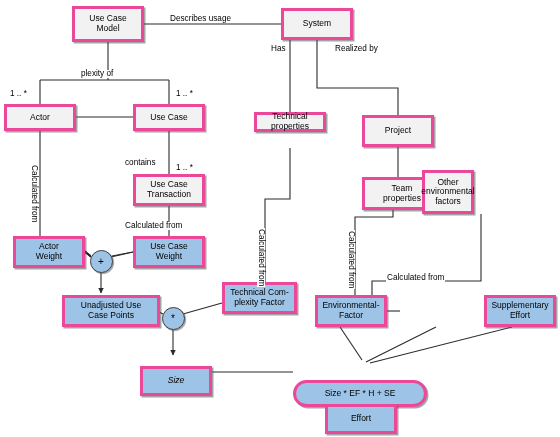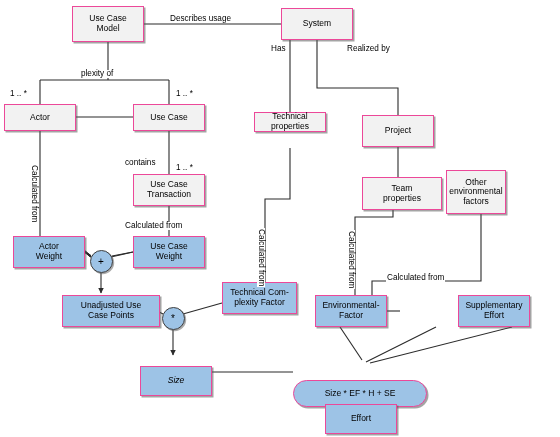--- a/index.html
+++ b/index.html
@@ -2,21 +2,21 @@
 <html><head>
 <meta charset="utf-8">
 <style>
   html,body{margin:0;padding:0;background:#ffffff;}
   body{font-family:"Liberation Sans","DejaVu Sans",sans-serif;}
   #diagram-root{position:relative;width:560px;height:437px;background:#ffffff;overflow:hidden;}
   #edge-layer{position:absolute;left:0;top:0;width:560px;height:437px;}
 
   .node{position:absolute;box-sizing:border-box;display:flex;align-items:center;
         justify-content:center;text-align:center;line-height:1.12;
-        font-size:8.5px;color:#000;border:1px solid #ec4899;
+        font-size:8.5px;color:#000;border:3px solid #ec4899;
         box-shadow:1.5px 1.5px 0 rgba(90,90,90,.55);}
   .node.grey{background:#f2f2f2;}
   .node.blue{background:#9dc3e6;}
   .node.oval{border-radius:50px/50px;}
   .node span{display:block;padding:0 2px;}
 
   .opnode{position:absolute;box-sizing:border-box;width:23px;height:23px;border-radius:50%;
           background:#9dc3e6;border:1px solid #3f3f3f;display:flex;align-items:center;
           justify-content:center;font-size:10px;color:#000;
           box-shadow:1.2px 1.2px 0 rgba(90,90,90,.5);}
@@ -118,56 +118,56 @@
     </div>
     <div class="node grey" style="left: 362px; top: 115px; width: 72px; height: 32px;">
       <span>Project</span>
     </div>
     <div class="node grey" style="left: 133px; top: 174px; width: 72px; height: 32px;">
       <span>Use Case<br>Transaction</span>
     </div>
     <div class="node grey" style="left: 362px; top: 177px; width: 80px; height: 33px;">
       <span>Team<br>properties</span>
     </div>
-    <div class="node grey" style="left: 446px; top: 170px; width: 60px; height: 44px;">
+    <div class="node grey" style="left: 422px; top: 170px; width: 52px; height: 44px;">
       <span>Other<br>environmental<br>factors</span>
     </div>
     <div class="node blue" style="left: 13px; top: 236px; width: 72px; height: 32px;">
       <span>Actor<br>Weight</span>
     </div>
     <div class="node blue" style="left: 133px; top: 236px; width: 72px; height: 32px;">
       <span>Use Case<br>Weight</span>
     </div>
     <div class="node blue" style="left: 62px; top: 295px; width: 98px; height: 32px;">
       <span>Unadjusted Use<br>Case Points</span>
     </div>
     <div class="node blue" style="left: 222px; top: 282px; width: 75px; height: 32px;">
       <span>Technical Com-<br>plexity Factor</span>
     </div>
     <div class="node blue" style="left: 315px; top: 295px; width: 72px; height: 32px;">
       <span>Environmental-<br>Factor</span>
     </div>
-    <div class="node blue" style="left: 458px; top: 295px; width: 72px; height: 32px;">
+    <div class="node blue" style="left: 484px; top: 295px; width: 72px; height: 32px;">
       <span>Supplementary<br>Effort</span>
     </div>
     <div class="node blue" style="left: 140px; top: 366px; width: 72px; height: 30px; font-style: italic;">
       <span>Size</span>
     </div>
     <div class="node blue oval" style="left: 293px; top: 380px; width: 134px; height: 27px;">
       <span>Size * EF * H + SE</span>
     </div>
     <div class="node blue" style="left: 325px; top: 404px; width: 72px; height: 30px;">
       <span>Effort</span>
     </div>
     <div class="opnode" style="left: 89.5px; top: 249.5px;">+</div>
     <div class="opnode" style="left: 161.5px; top: 306.5px;">*</div>
     <div class="elabel" style="left: 169px; top: 15px;">Describes usage</div>
     <div class="elabel" style="left: 80px; top: 70px;">plexity of</div>
     <div class="elabel" style="left: 270px; top: 45px;">Has</div>
-    <div class="elabel" style="left: 334px; top: 45px; margin-left: 12px;">Realized by</div>
+    <div class="elabel" style="left: 334px; top: 45px;">Realized by</div>
     <div class="elabel" style="left: 124px; top: 159px;">contains</div>
     <div class="elabel vert" style="left: 38px; top: 164px;">Calculated from</div>
     <div class="elabel" style="left: 124px; top: 222px;">Calculated from</div>
     <div class="elabel vert" style="left: 265px; top: 228px;">Calculated from</div>
     <div class="elabel vert" style="left: 355px; top: 230px;">Calculated from</div>
     <div class="elabel" style="left: 386px; top: 274px;">Calculated from</div>
     <div class="mult" style="left: 10px; top: 89px;">1 .. *</div>
     <div class="mult" style="left: 176px; top: 89px;">1 .. *</div>
     <div class="mult" style="left: 176px; top: 163px;">1 .. *</div>
   </div>

